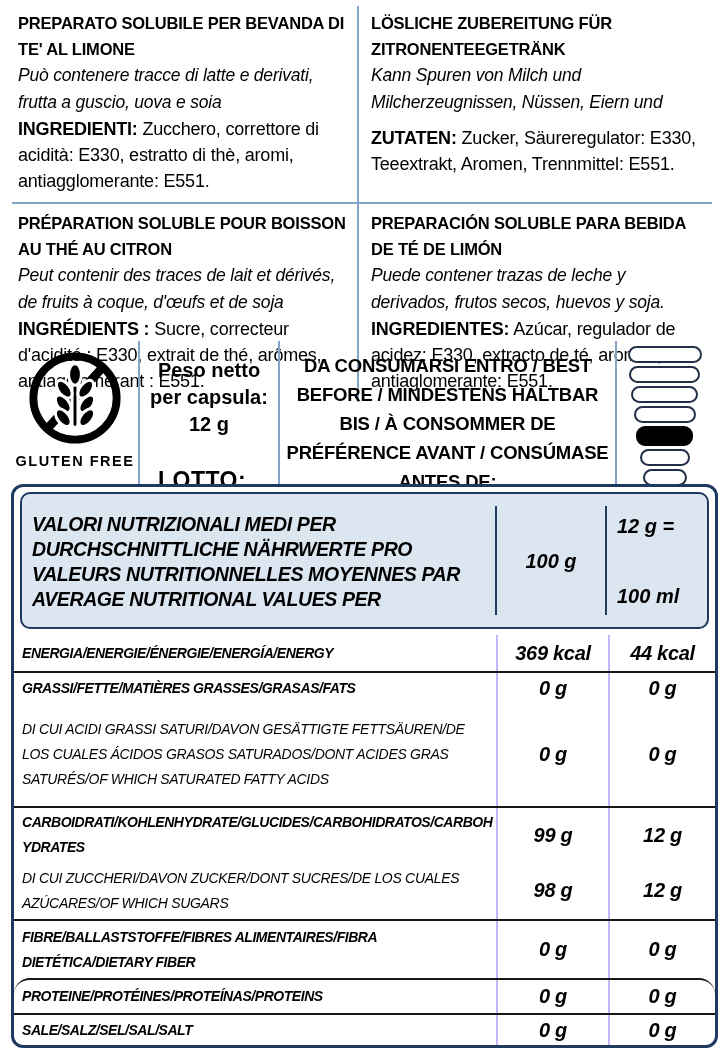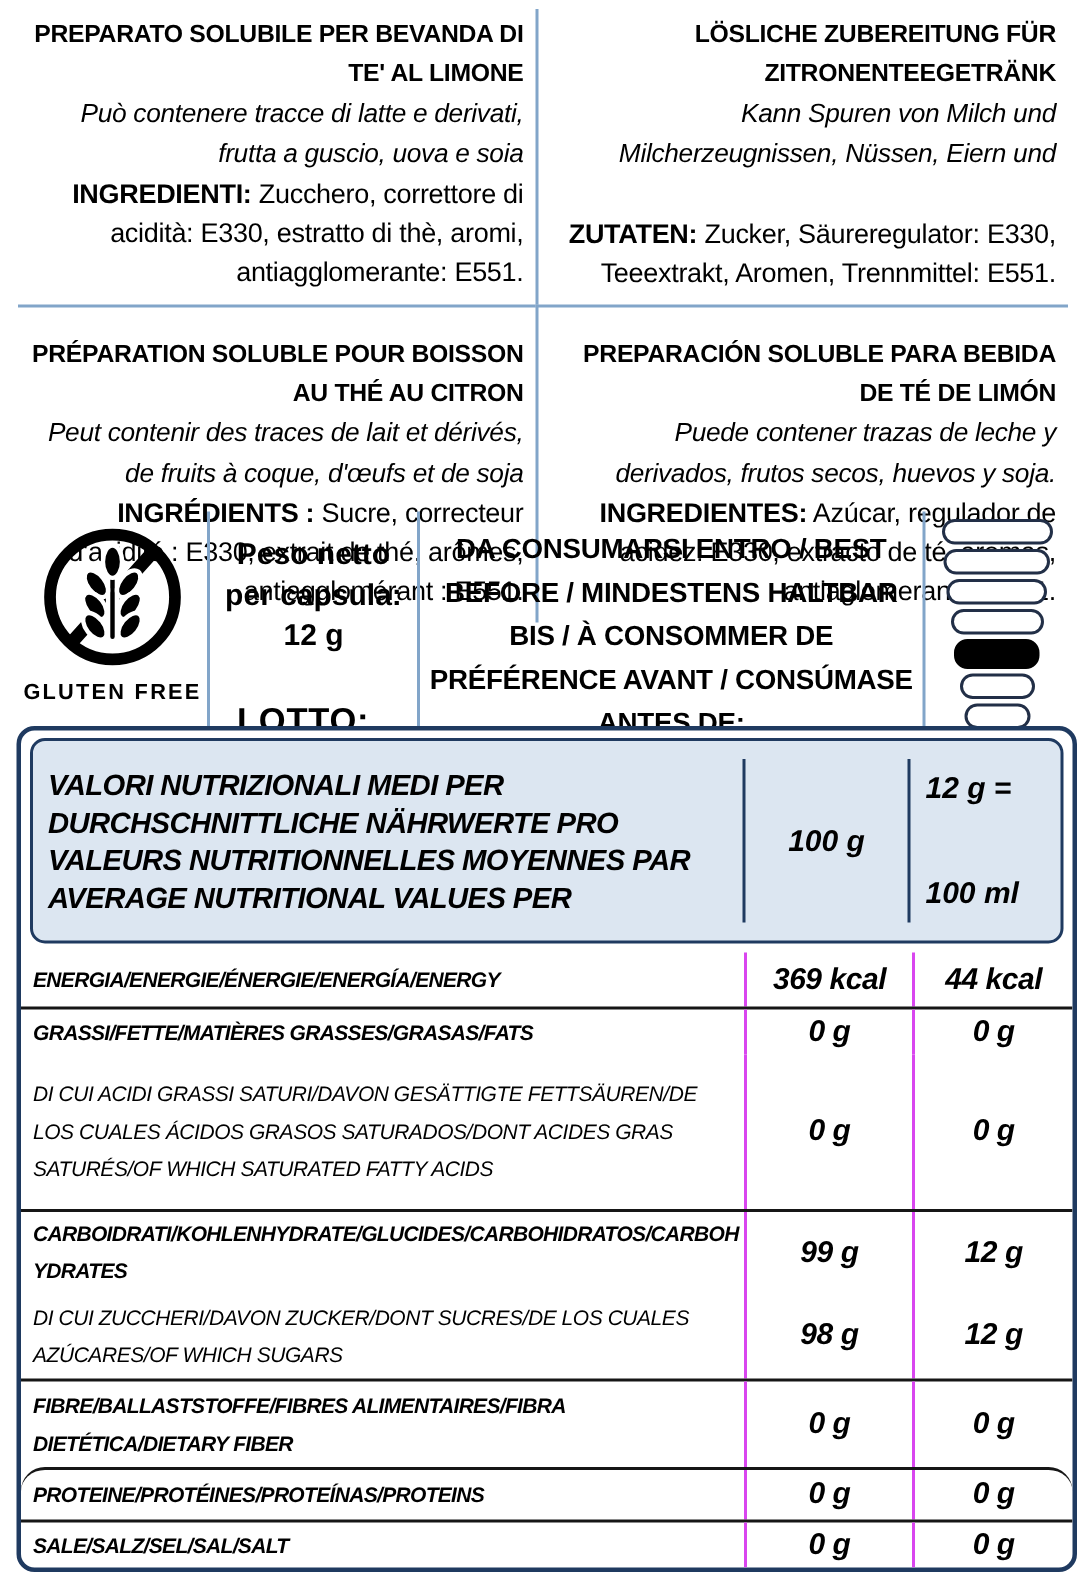--- a/index.html
+++ b/index.html
@@ -1,29 +1,29 @@
 <!DOCTYPE html>
 <html><head>
 <meta charset="utf-8">
 <style>
   html,body{margin:0;padding:0;background:#ffffff;}
   body{width:720px;height:1053px;font-family:"Liberation Sans",sans-serif;color:#000;overflow:hidden;}
   .page{position:relative;width:720px;height:1053px;background:#fff;}
 
   
-  .top-grid{position:absolute;left:12px;top:6px;width:700px;display:grid;grid-template-columns:345px 355px;text-align:right;}
+  .top-grid{position:absolute;left:12px;top:6px;width:700px;display:grid;grid-template-columns:345px 355px;}
   .cell{padding:4px 8px 8px 6px;}
   .cell.rcol{border-left:2px solid #82a5c9;padding-left:12px;}
-  .cell.brow{border-top:2px solid #82a5c9;padding-top:18px;}
+  .cell.brow{border-top:2px solid #82a5c9;padding-top:6px;}
   .cell.trowp{min-height:150px;}
   .blk-title{font-weight:bold;font-size:16.5px;line-height:26px;letter-spacing:-0.2px;}
   .blk-allergen{font-style:italic;font-size:17.5px;line-height:27px;letter-spacing:-0.2px;}
   .blk-ing{font-size:18px;line-height:26px;letter-spacing:-0.2px;margin:0;}
   .blk-ing b{letter-spacing:-0.2px;}
-  .gap-top{margin-top:27px;}
+  .gap-top{margin-top:9px;}
 
   
   .mid-band{position:absolute;left:12px;top:341px;width:700px;height:146px;display:grid;grid-template-columns:126px 140px 337px auto;}
   .mid-band > div + div{border-left:2px solid #82a5c9;}
   .gf-cell{display:flex;flex-direction:column;align-items:center;justify-content:flex-start;padding-top:8px;}
   .gf-caption{font-weight:bold;font-size:14.5px;letter-spacing:1.5px;margin-top:2px;white-space:nowrap;}
   .peso-cell{display:flex;flex-direction:column;text-align:center;padding-top:16px;}
   .peso-line{font-weight:bold;font-size:20px;line-height:27px;}
   .lotto{margin-top:auto;text-align:left;font-weight:bold;font-size:23px;padding:0 0 2px 18px;letter-spacing:0.5px;}
   .bb-cell{text-align:center;padding-top:10px;font-weight:bold;font-size:18.5px;line-height:29px;letter-spacing:-0.2px;}
@@ -39,21 +39,21 @@
   .hd-label{padding:8px 2px 6px 10px;font-weight:bold;font-size:19.5px;line-height:25px;letter-spacing:-0.4px;display:flex;flex-direction:column;justify-content:center;}
   .hd-col{border-left:2px solid #1f3a60;margin:12px 0;display:flex;flex-direction:column;align-items:center;justify-content:center;font-weight:bold;font-size:20px;line-height:26px;}
   .hd-col.left-al{align-items:flex-start;padding-left:10px;gap:44px;}
   .nt-body{flex:1;display:flex;flex-direction:column;}
   .trow{display:grid;grid-template-columns:482px 112px 1fr;border-top:2px solid #161616;}
   .trow.nb{border-top:none;}
   .tgroup{display:flex;flex-direction:column;border-top:2px solid #161616;}
   .tgroup.grow{flex:1;}
   .tl{padding:2px 2px 2px 8px;font-weight:bold;font-size:14px;line-height:25px;letter-spacing:-0.45px;display:flex;align-items:center;overflow-wrap:break-word;word-break:break-word;}
   .tl.reg{font-weight:normal;letter-spacing:-0.3px;}
-  .tv{border-left:2px solid #d946ef;display:flex;align-items:center;justify-content:center;font-weight:bold;font-size:20px;letter-spacing:-0.3px;}
+  .tv{border-left:2px solid #c4b5fd;display:flex;align-items:center;justify-content:center;font-weight:bold;font-size:20px;letter-spacing:-0.3px;}
   .r-en{min-height:36px;}
   .r-fat-m{min-height:30px;}
   .r-fat-s{flex:1;min-height:96px;}
   .r-carb-m{min-height:54px;}
   .r-carb-s{min-height:57px;}
   .r-fibre{min-height:57px;}
   .r-prot{min-height:33px;border-radius:16px;}
   .r-sale{min-height:30px;}
 </style>
 </head>

